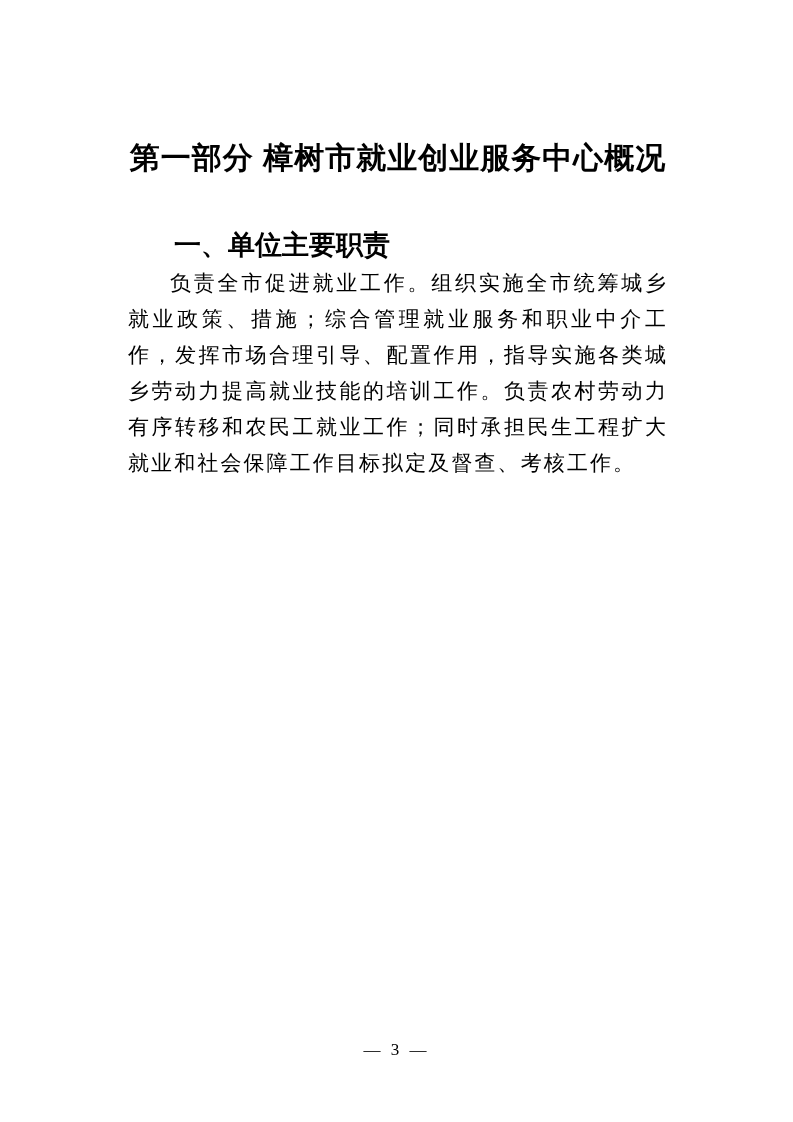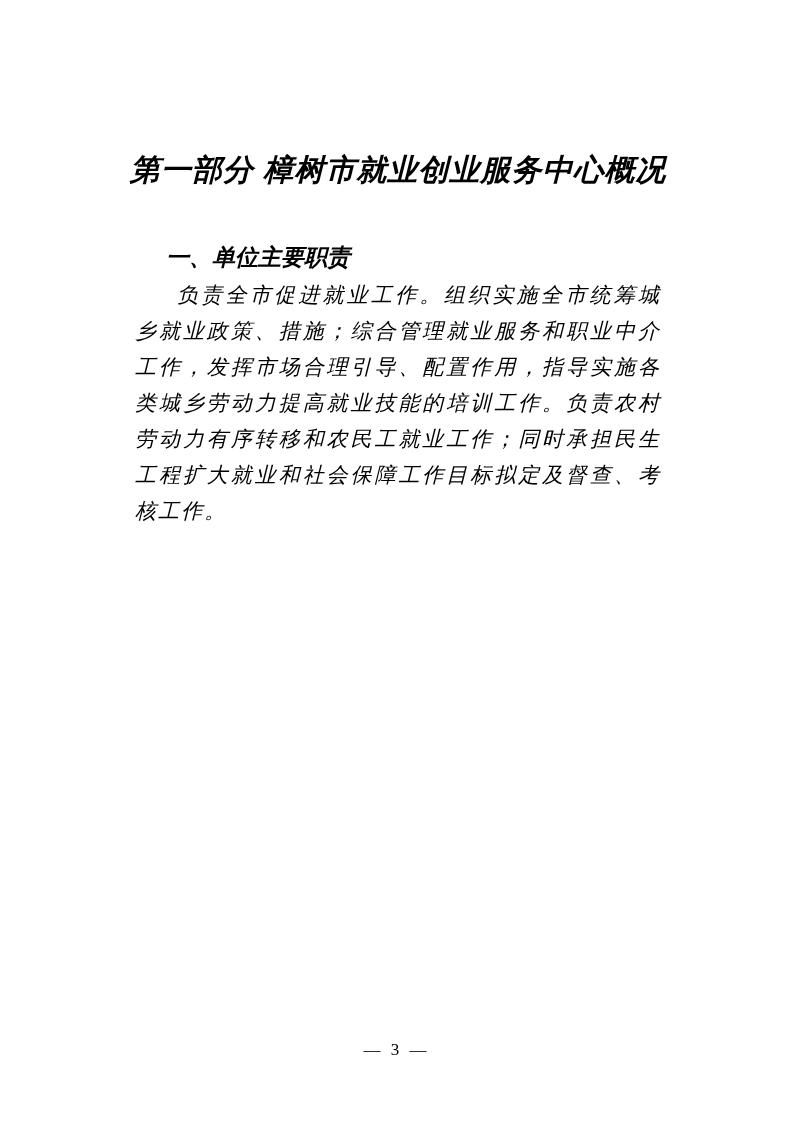--- a/index.html
+++ b/index.html
@@ -14,50 +14,49 @@
     margin: 0 auto;
     background: #ffffff;
     color: #000000;
     font-family: "Liberation Serif", serif;
     overflow: hidden;
     box-sizing: border-box;
   }
   .content {
     position: absolute;
     left: 120px;
-    top: 16px;
+    top: 4px;
     width: 556px;
-    font-style: italic;
   }
   .doc-title {
     margin: 134px 0 0 0;
     text-align: center;
     font-family: "Liberation Sans", sans-serif;
     font-size: 30px;
     font-weight: 700;
     line-height: 40px;
     letter-spacing: 1px;
     white-space: nowrap;
   }
   .section-heading {
     margin: 0;
     font-family: "Liberation Sans", sans-serif;
-    font-size: 23px;
+    font-size: 27px;
     font-weight: 700;
     line-height: 30px;
     text-indent: 2em;
   }
   .heading-1 {
     margin-top: 52px;
   }
   .heading-2 {
     margin-top: 4px;
   }
   .body-para {
-    margin: 15px;
+    margin: 8px;
     font-family: "Liberation Serif", serif;
     font-size: 21px;
     text-align: justify;
     text-indent: 2em;
     letter-spacing: 0.1em;
   }
   .para-duties {
     margin-top: 5px;
     line-height: 36px;
   }

